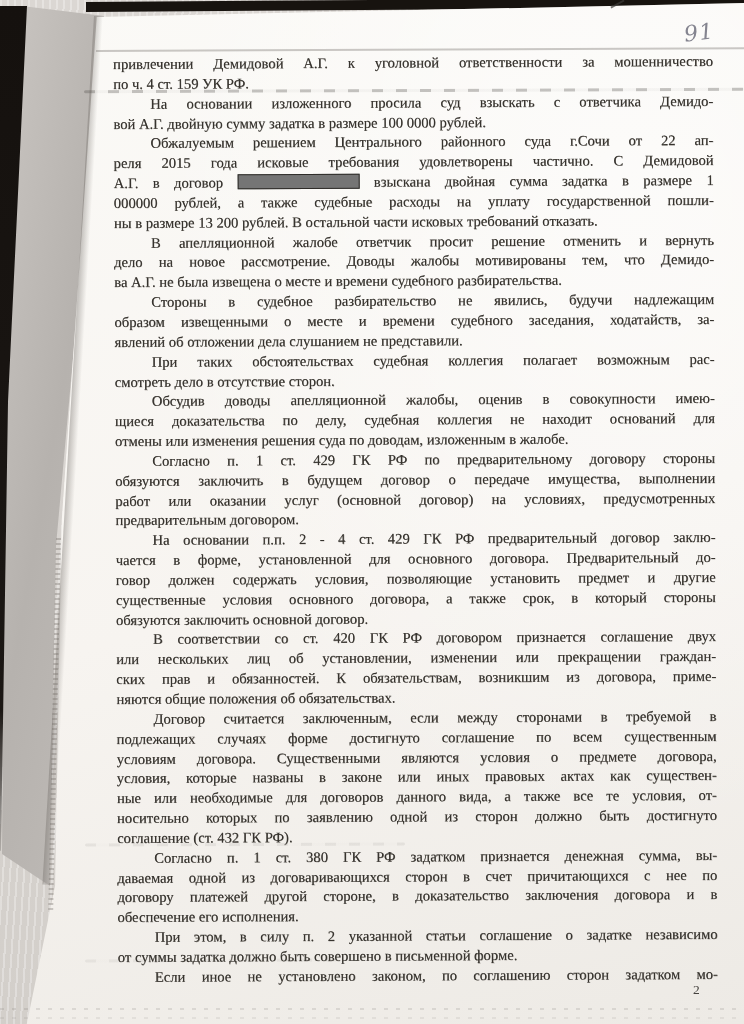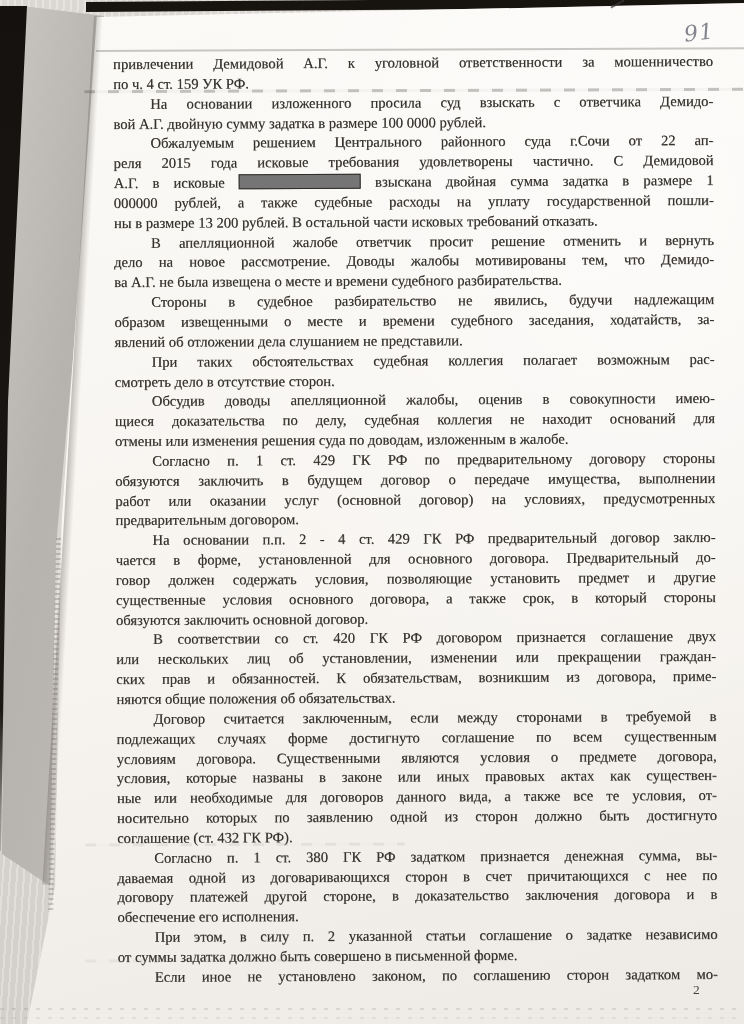--- a/index.html
+++ b/index.html
@@ -136,21 +136,21 @@
   <div class="text">
     <div class="ln">привлечении Демидовой А.Г. к уголовной ответственности за мошенничество</div>
     <div class="ln L">по ч. 4 ст. 159 УК РФ.</div>
 
     <div class="ln i">На основании изложенного просила суд взыскать с ответчика Демидо-</div>
     <div class="ln L">вой А.Г. двойную сумму задатка в размере 100 0000 рублей.</div>
 
     <div class="ln i">Обжалуемым решением Центрального районного суда г.Сочи от 22 ап-</div>
     <div class="ln">реля 2015 года исковые требования удовлетворены частично. С Демидовой</div>
     <div class="ln">
-      <span>А.Г. в исковые</span>
+      <span>А.Г. в договор</span>
       <span class="redact"></span>
       <span>взыскана двойная сумма задатка в размере 1</span>
     </div>
     <div class="ln">000000 рублей, а также судебные расходы на уплату государственной пошли-</div>
     <div class="ln L">ны в размере 13 200 рублей. В остальной части исковых требований отказать.</div>
 
     <div class="ln i">В апелляционной жалобе ответчик просит решение отменить и вернуть</div>
     <div class="ln">дело на новое рассмотрение. Доводы жалобы мотивированы тем, что Демидо-</div>
     <div class="ln L">ва А.Г. не была извещена о месте и времени судебного разбирательства.</div>
 

